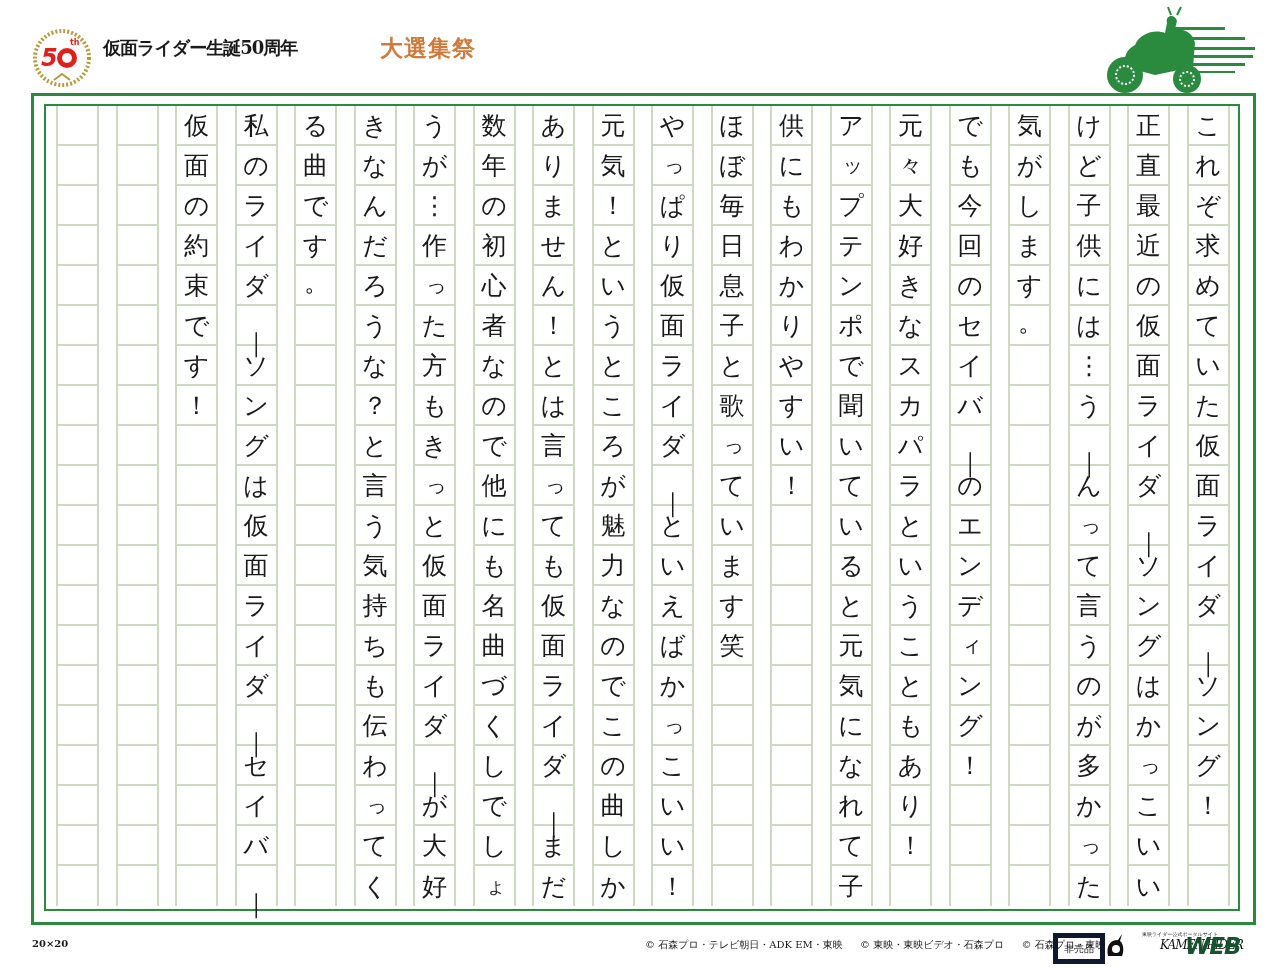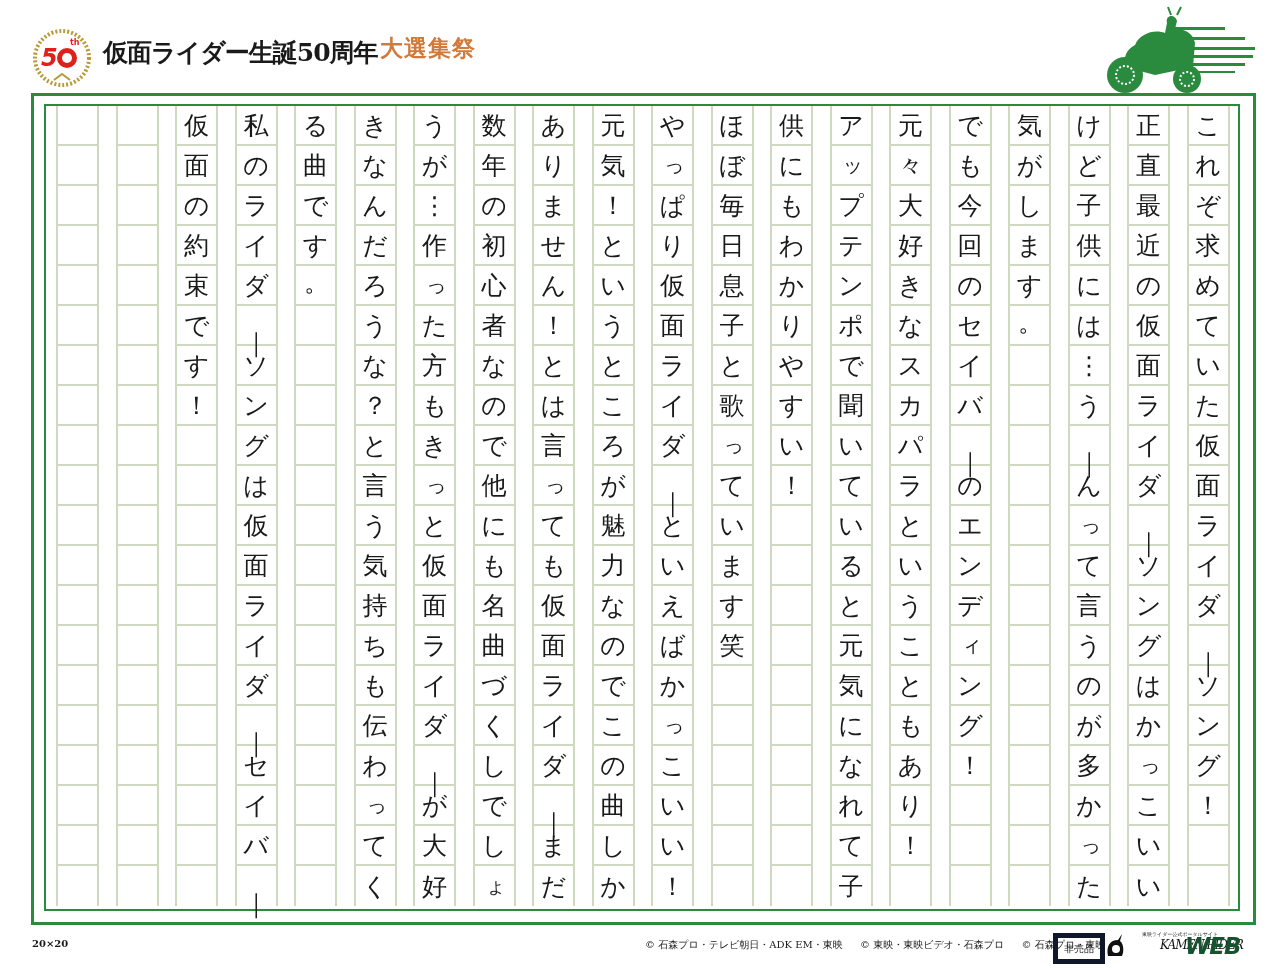--- a/index.html
+++ b/index.html
@@ -1,19 +1,19 @@
 <!DOCTYPE html>
 <html><head>
 <meta charset="utf-8">
 <style>
   html, body { margin:0; padding:0; background:#ffffff; }
   body { width:1280px; height:968px; position:relative; overflow:hidden; font-family:"DejaVu Serif", serif; }
   .header { position:absolute; left:0; top:0; width:1280px; height:92px; }
   .logo50 { position:absolute; left:32px; top:28px; width:60px; height:60px; }
-  .title-main { position:absolute; left:103px; top:36px; font-size:25px; font-weight:bold; color:#1a1a1a; letter-spacing:-1px; font-family:"DejaVu Serif", serif; white-space:nowrap; }
+  .title-main { position:absolute; left:103px; top:36px; font-size:18px; font-weight:bold; color:#1a1a1a; letter-spacing:-1px; font-family:"DejaVu Serif", serif; white-space:nowrap; }
   .title-accent { position:absolute; left:380px; top:33px; font-size:23px; font-weight:bold; color:#d07a3c; font-family:"DejaVu Serif", serif; white-space:nowrap; letter-spacing:1px; }
   .rider { position:absolute; left:1095px; top:5px; width:170px; height:92px; }
   .outer-border { position:absolute; left:31px; top:93px; width:1219px; height:826px; border:3px solid #2a8a3e; box-sizing:content-box; }
   .inner-border { position:absolute; left:44px; top:104px; width:1192px; height:803px; border:2px solid #2a8a3e; }
   .grid { position:absolute; left:56px; top:106px; }
   .col { position:absolute; top:0; width:39px; height:800px; border-left:2px solid #cfd9c2; border-right:2px solid #cfd9c2; }
   .cell { width:39px; height:40px; box-sizing:border-box; border-bottom:2px solid #cfd9c2; display:flex; align-items:center; justify-content:center; font-size:25px; color:#1a1a1a; font-family:"DejaVu Serif", serif; line-height:1; }
   .cell:last-child { border-bottom:none; }
   .cell.punct { align-items:flex-start; justify-content:flex-end; padding:4px 6px 0 0; }
   .cell.vert { writing-mode:vertical-rl; }

